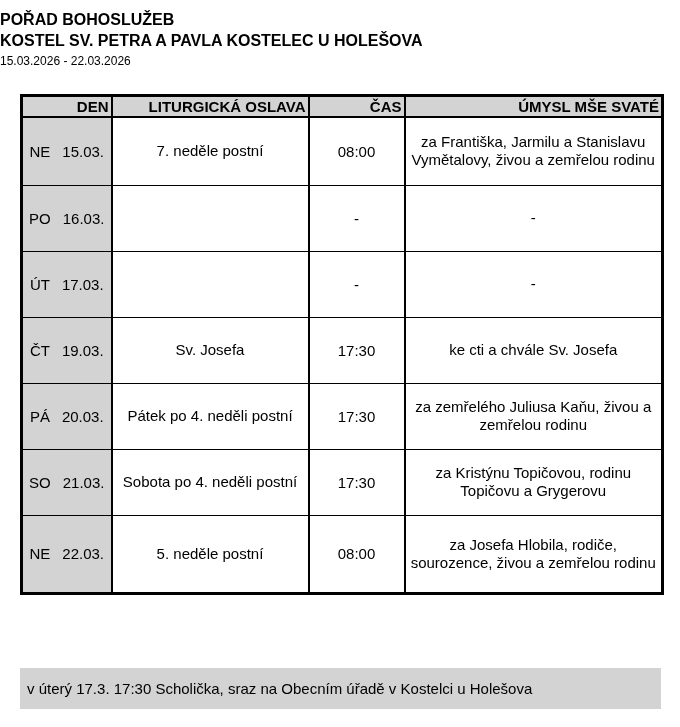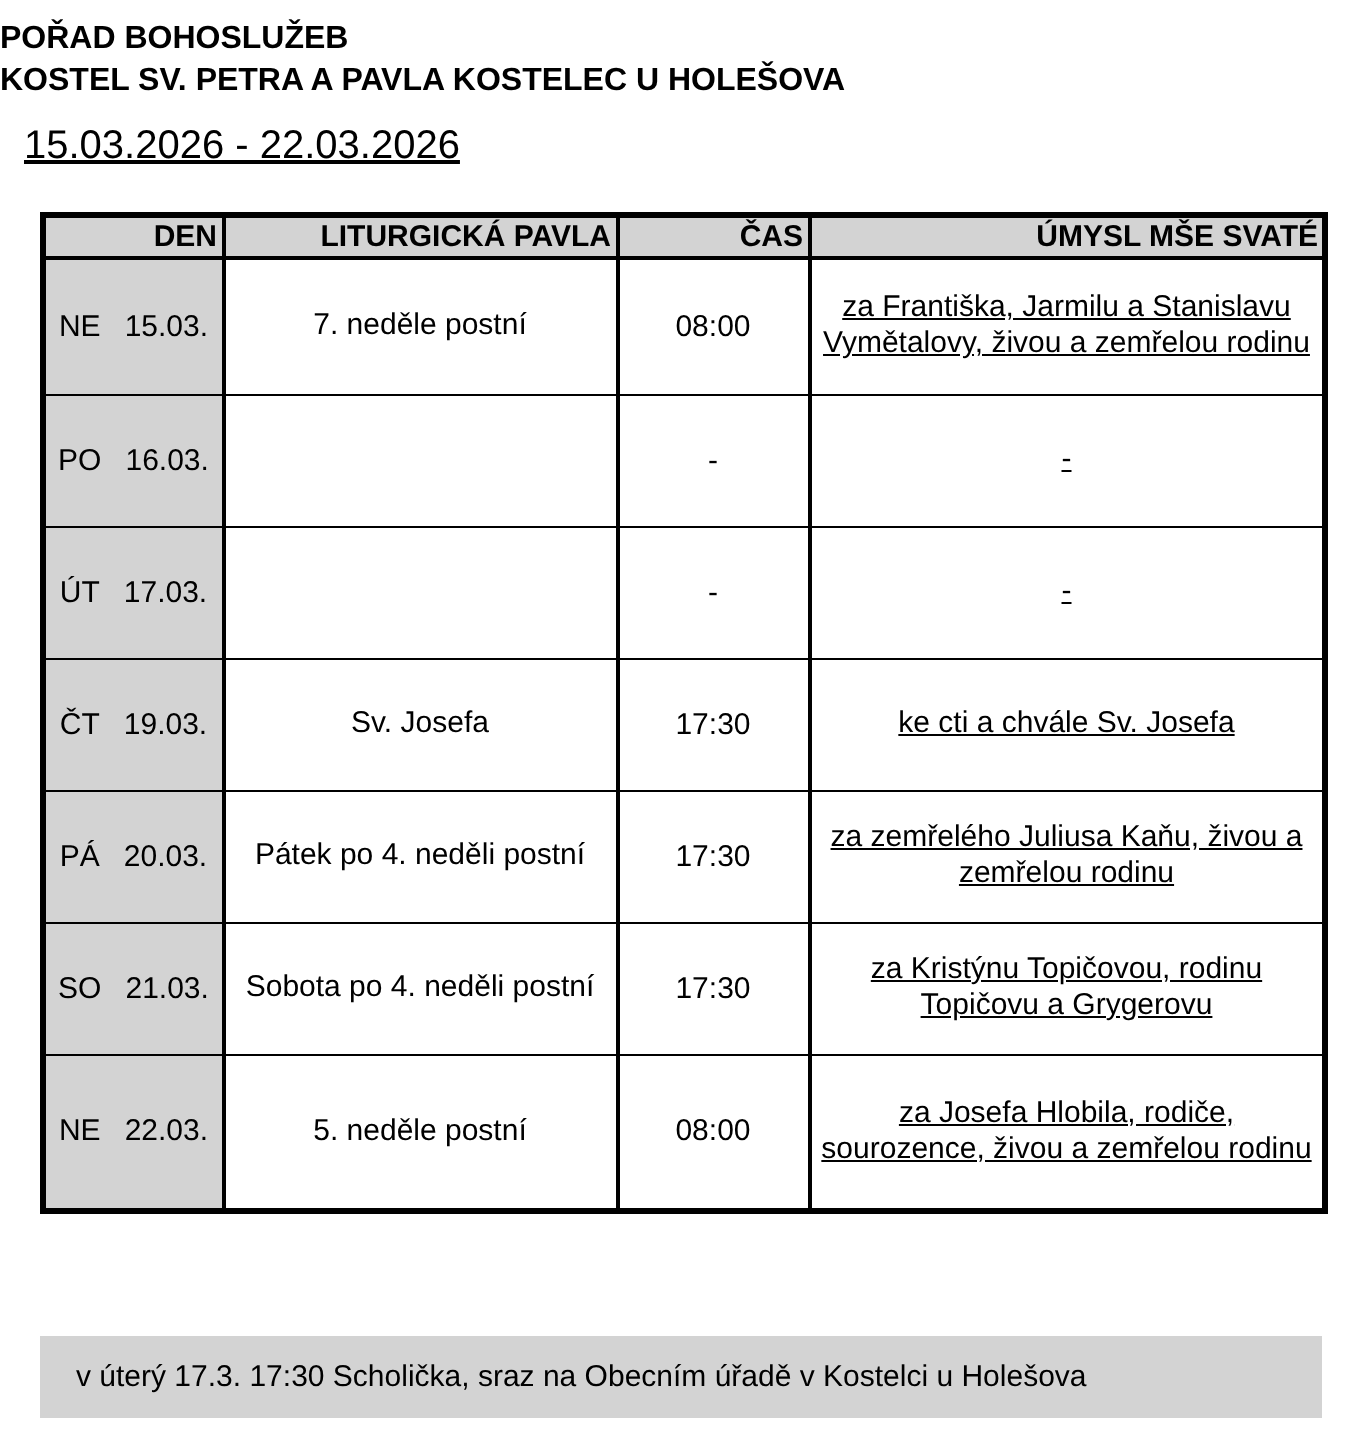--- a/index.html
+++ b/index.html
@@ -20,24 +20,23 @@
     padding-top: 9px;
     text-align: left;
     line-height: 21px;
   }
   .doc-title, .doc-subtitle {
     font-size: 16px;
     font-weight: 700;
     margin: 0;
   }
   .doc-daterange {
-    font-size: 20px;
+    font-size: 12px;
     font-weight: 400;
-    margin: 12px;
-    text-decoration: underline;
+    margin: 0;
   }
   .schedule-wrap {
     margin: 22px 0 0 20px;
   }
   table.schedule {
     border-collapse: collapse;
     table-layout: fixed;
     width: 641px;
     border: 3px solid #000000;
   }
@@ -65,35 +64,35 @@
   table.schedule tbody tr:first-child { height: 68px; }
   table.schedule tbody tr:last-child { height: 78px; }
   td.day-cell {
     background: #d3d3d3;
     font-weight: 400;
     text-align: left;
     padding-left: 9px;
     white-space: nowrap;
   }
   td.day-cell .day-date { margin-left: 12px; }
-  td.intention-cell { line-height: 18px; padding: 0 2px; text-decoration: underline; }
+  td.intention-cell { line-height: 18px; padding: 0 2px; }
   td.celebration-cell { line-height: 18px; }
   .footer-bar {
     position: absolute;
     left: 20px;
     top: 668px;
     width: 641px;
     height: 41px;
     background: #d3d3d3;
     display: flex;
     align-items: center;
   }
   .footer-bar .note {
     font-size: 15px;
-    padding-left: 18px;
+    padding-left: 7px;
   }
 </style>
 </head>
 <body>
 
 <div class="page">
 
   <div class="doc-header">
     <div class="doc-title">POŘAD BOHOSLUŽEB</div>
     <div class="doc-subtitle">KOSTEL SV. PETRA A PAVLA KOSTELEC U HOLEŠOVA</div>
@@ -104,21 +103,21 @@
     <table class="schedule">
       <colgroup>
         <col style="width:90px">
         <col style="width:197px">
         <col style="width:96px">
         <col style="width:258px">
       </colgroup>
       <thead>
         <tr>
           <th>DEN</th>
-          <th>LITURGICKÁ PAVLA</th>
+          <th>LITURGICKÁ OSLAVA</th>
           <th>ČAS</th>
           <th>ÚMYSL MŠE SVATÉ</th>
         </tr>
       </thead>
       <tbody>
     <tr>
       <td class="day-cell"><span>NE</span><span class="day-date">15.03.</span></td>
       <td class="celebration-cell">7. neděle postní</td>
       <td class="time-cell">08:00</td>
       <td class="intention-cell">za Františka, Jarmilu a Stanislavu Vymětalovy, živou a zemřelou rodinu</td>

